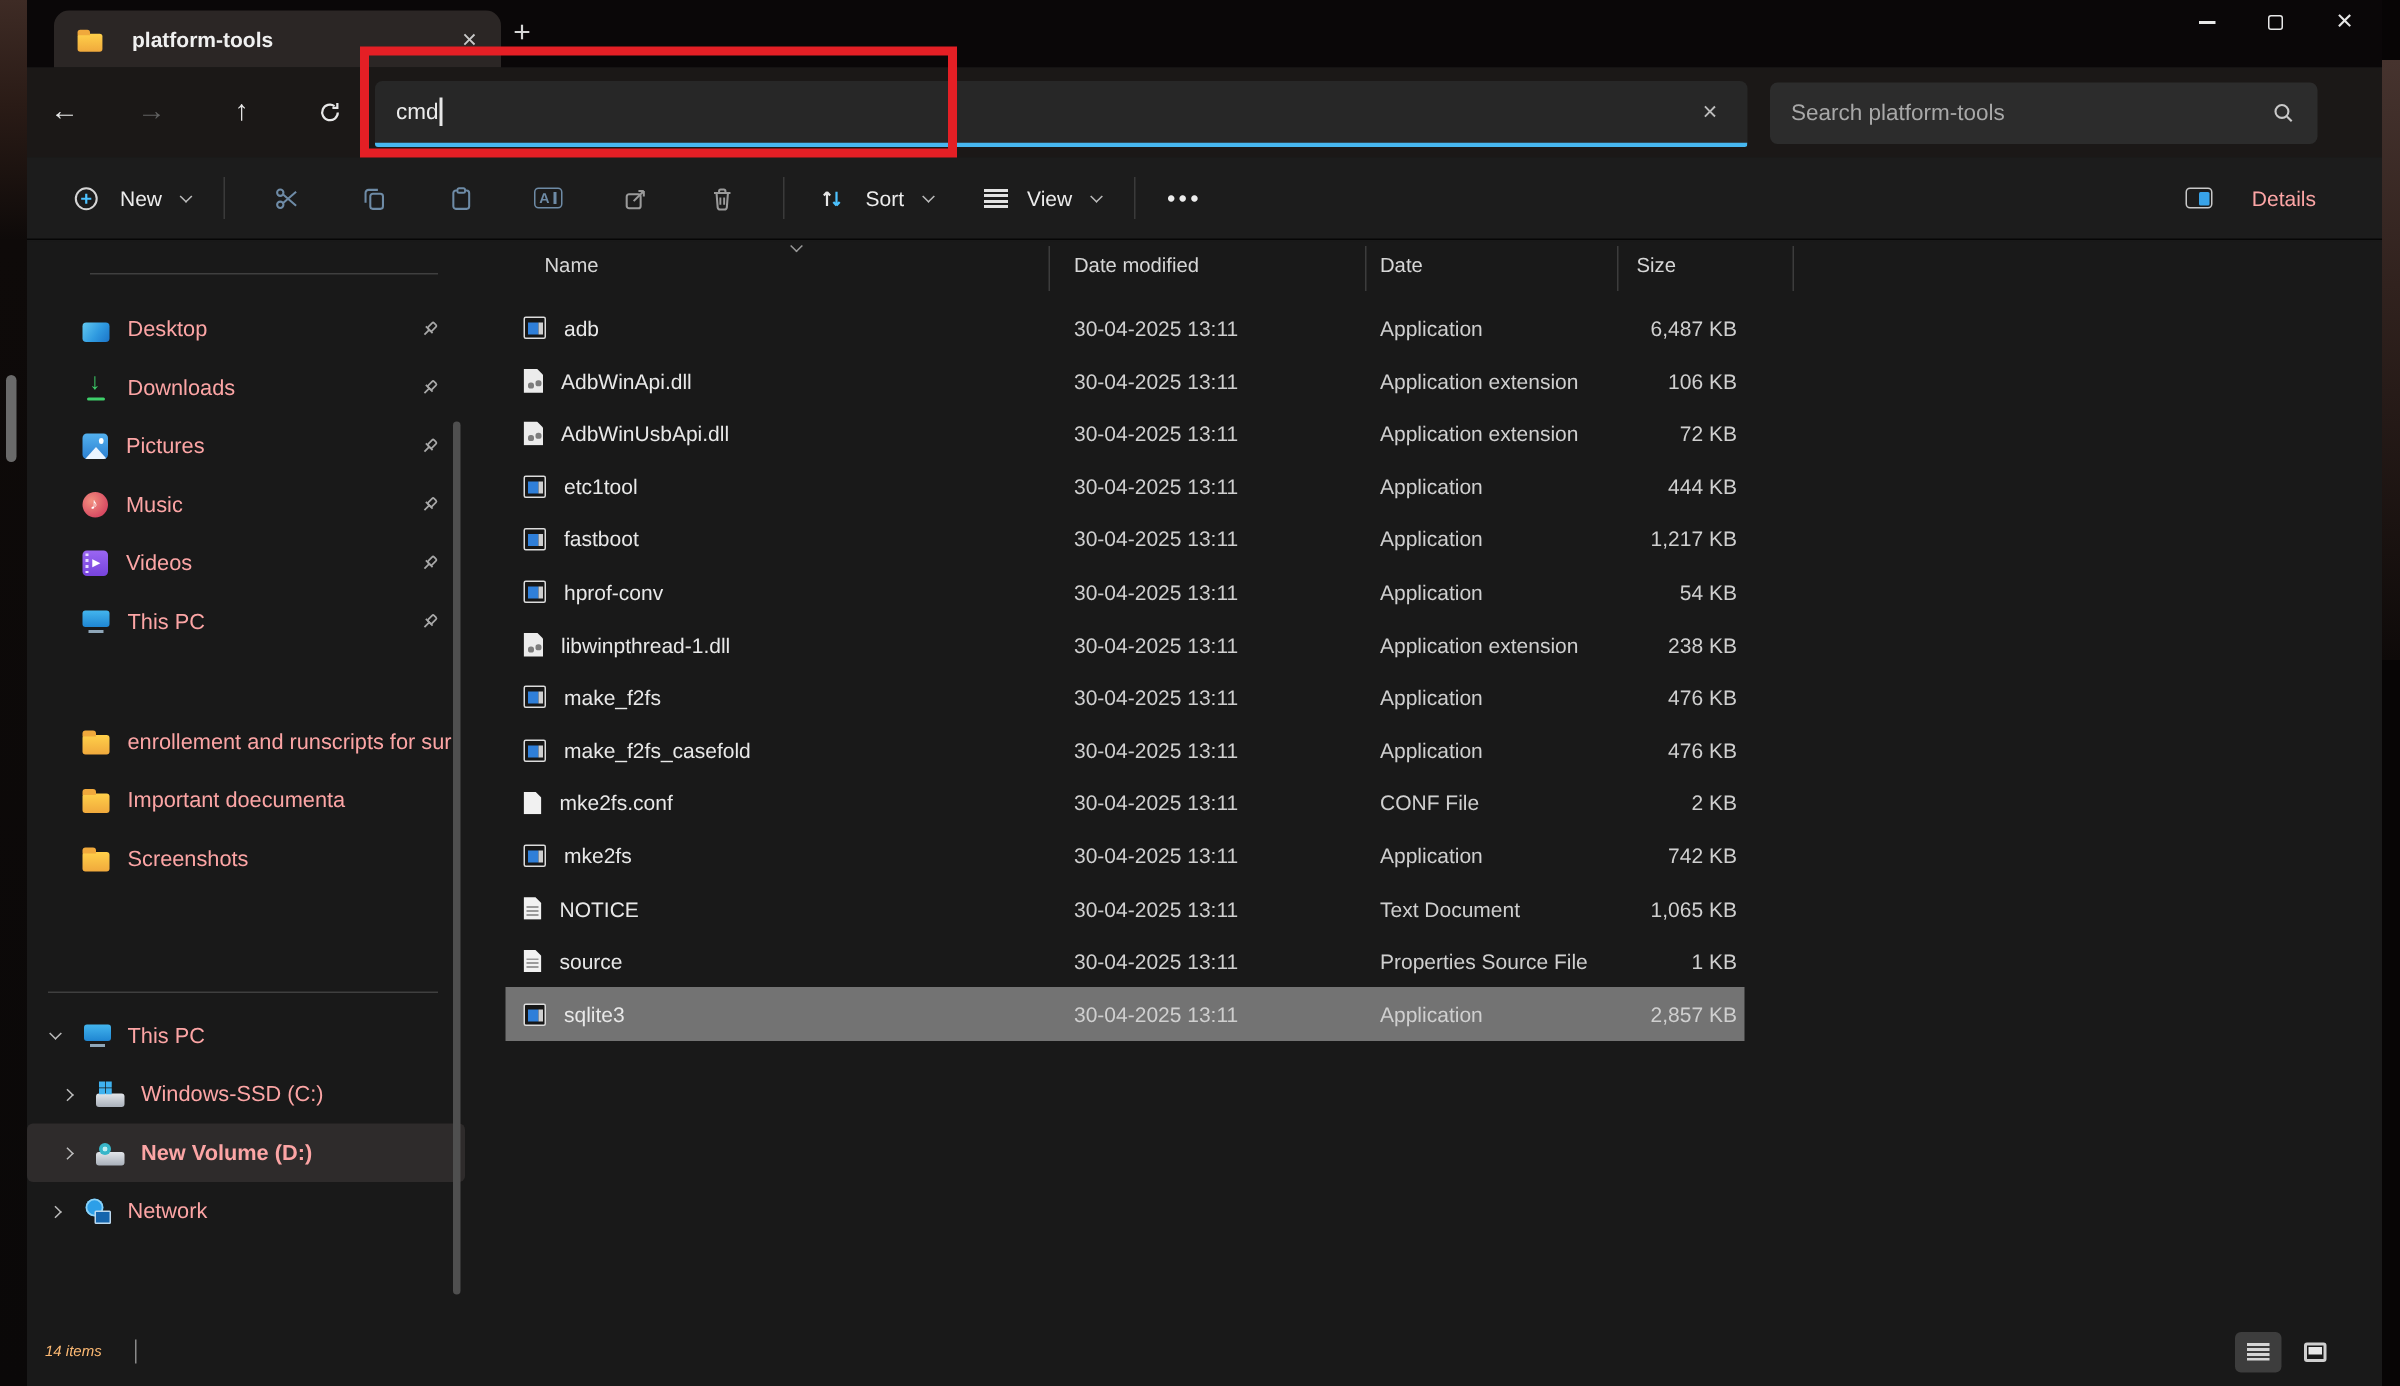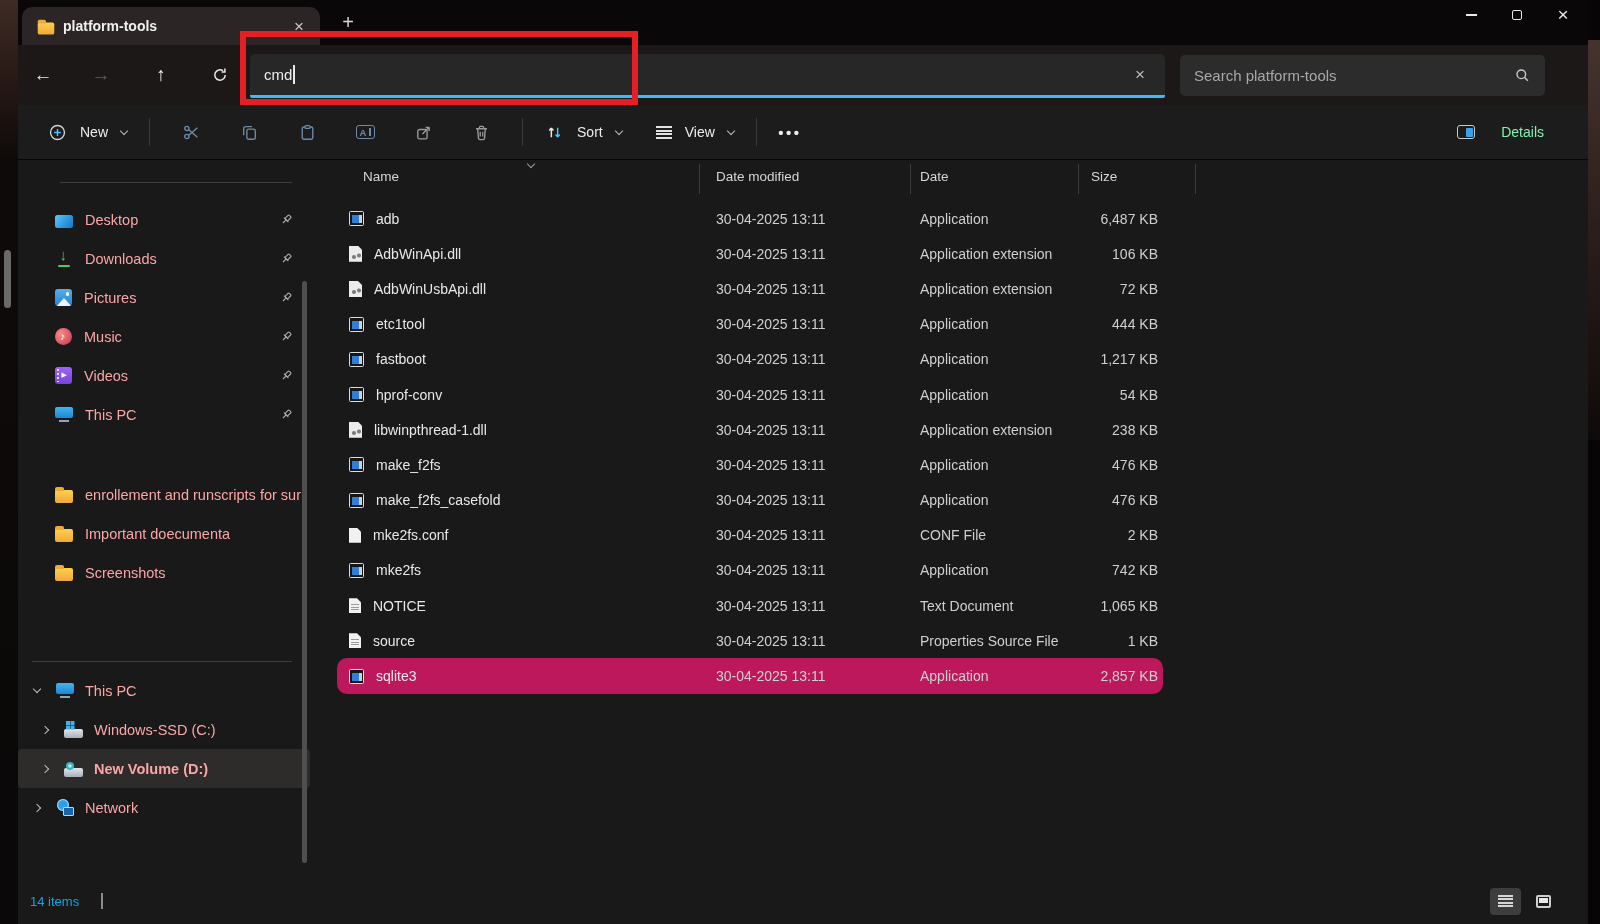--- a/index.html
+++ b/index.html
@@ -13,22 +13,22 @@
     background:linear-gradient(180deg,#46332e 0,#31221e 150px,#0e0a09 100%); }
   .bg-artifact { position:absolute; left:4px; top:250px; width:7px; height:58px;
     background:#6a6a6a; border-radius:4px; }
 
   
   .window { position:absolute; left:18px; top:0; width:1570px; height:924px;
     background:#191919; overflow:hidden; }
 
   
   .titlebar { position:relative; height:45px; background:#0a0708; }
-  .tab { position:absolute; left:4px; bottom:0; width:298px; height:38px; background:#2b2625;
-    border-radius:10px 10px 0 0; display:flex; align-items:center; padding:0 12px 0 15px; gap:8px; }
+  .tab { position:absolute; left:18px; bottom:0; width:298px; height:38px; background:#2b2625;
+    border-radius:10px 10px 0 0; display:flex; align-items:center; padding:0 12px 0 15px; gap:19px; }
   .tab-title { flex:1; font-weight:bold; font-size:14px; color:#f0f0f0; white-space:nowrap; overflow:hidden; }
   .tab-close { color:#c9c9c9; font-size:17px; line-height:1; cursor:default; padding:0 4px; }
   .newtab { position:absolute; left:315px; top:7px; width:30px; height:30px; display:flex;
     align-items:center; justify-content:center; color:#d6d6d6; font-size:20px; font-weight:300; }
   .wincontrols { position:absolute; right:2px; top:0; display:flex; }
   .wc { width:46px; height:30px; display:flex; align-items:center; justify-content:center; color:#e8e8e8; }
   .wc.min i { display:block; width:11px; height:1.4px; background:#e8e8e8; }
   .wc.max i { display:block; width:10px; height:10px; border:1.4px solid #e8e8e8; border-radius:2px; }
   .wc.close { font-size:19px; font-weight:300; }
 
@@ -56,21 +56,21 @@
   .tb-ico { width:42px; height:38px; display:flex; align-items:center; justify-content:center; border-radius:4px; margin:0 8px; }
   .tb-sep { width:1px; height:28px; background:#3a3a3a; margin:0 12px; }
   .chev { width:6px; height:6px; border-right:1.4px solid #bdbdbd; border-bottom:1.4px solid #bdbdbd;
     transform:rotate(45deg); margin-top:-3px; }
   .chev-right { transform:rotate(-45deg); margin-top:0; }
   .ic-lines { width:16px; height:13px; background:repeating-linear-gradient(to bottom,#e2e2e2 0 2px,transparent 2px 3.6px); }
   .ic-rename { width:19px; height:14px; border:1.4px solid #6e8ba6; border-radius:3px; position:relative;
     color:#6e8ba6; font-size:9.5px; font-weight:bold; display:flex; align-items:center; justify-content:flex-start; padding-left:3px; }
   .ic-rename::after { content:""; position:absolute; right:3px; top:2px; bottom:2px; width:1.4px; background:#6e8ba6; }
   .ic-dots { color:#ececec; font-size:15px; letter-spacing:2.5px; font-weight:bold; }
-  .details-btn { margin-left:auto; margin-right:44px; display:flex; align-items:center; gap:26px; color:#86efac; }
+  .details-btn { margin-left:auto; margin-right:44px; display:flex; align-items:center; gap:26px; color:#fca5a5; }
   .ic-details { width:18px; height:14px; border:1.4px solid #c9c9c9; border-radius:3px; position:relative; }
   .ic-details::after { content:""; position:absolute; right:1.5px; top:1.5px; bottom:1.5px; width:7px;
     background:#38a3e8; border-radius:1px; }
 
   
   .main { position:absolute; top:161px; left:0; right:0; bottom:46px; background:#191919; }
 
   
   .sidebar { position:absolute; left:0; top:0; bottom:0; width:302px; }
   .side-divider { position:absolute; left:42px; right:28px; height:1px; background:#3f3f3f; }
@@ -91,31 +91,31 @@
     background:#4f4f4f; border-radius:3px; }
 
   
   .filelist { position:absolute; left:319px; top:0; width:890px; }
   .flheader { position:relative; height:36px; }
   .hdr-cell { position:absolute; top:8px; font-size:13.5px; color:#d6d6d6; }
   .hdr-sep { position:absolute; top:3px; width:1px; height:30px; background:#3c3c3c; }
   .sort-caret { position:absolute; left:191px; top:3px; }
   .rows { position:absolute; top:40px; left:0; width:826px; }
   .frow { position:relative; height:35.2px; display:flex; align-items:center; padding-left:12px; }
-  .frow.sel { background:#be185d;border-radius:10px; }
+  .frow.sel { background:#737373; }
   .frow .icn { flex:none; }
   .fname { margin-left:12px; font-size:14px; color:#e8e8e8; }
   .fdate,.ftype { position:absolute; font-size:14px; color:#cfcfcf; }
   .fdate { left:379px; } .ftype { left:583px; }
   .fsize { position:absolute; right:5px; width:130px; text-align:right; font-size:14px; color:#cfcfcf; }
 
   
   .statusbar { position:absolute; left:0; right:0; bottom:0; height:46px; background:#191919;
     display:flex; align-items:center; padding-left:12px; }
-  .status-text { font-size:13px; color:#0ea5e9; }
+  .status-text { font-size:10px; color:#fdba74;font-style:italic; }
   .status-sep { width:1.4px; height:16px; background:#8a8a8a; margin-left:22px; }
   .view-toggles { margin-left:auto; margin-right:29px; display:flex; gap:7px; }
   .vt-btn { width:31px; height:27px; display:flex; align-items:center; justify-content:center; border-radius:4px; }
   .vt-btn.active { background:#3d3d3d; }
   .vt-lines { width:15px; height:12px; background:repeating-linear-gradient(to bottom,#d6d6d6 0 2px,transparent 2px 3.4px); }
   .vt-thumb { width:15px; height:13px; border:2px solid #cfcfcf; border-radius:2px; position:relative; }
   .vt-thumb::before { content:""; position:absolute; left:1px; right:1px; top:1px; bottom:3px; background:#e8e8e8; }
 
   
   .annotation { position:absolute; left:240px; top:31px; width:398px; height:74px;

